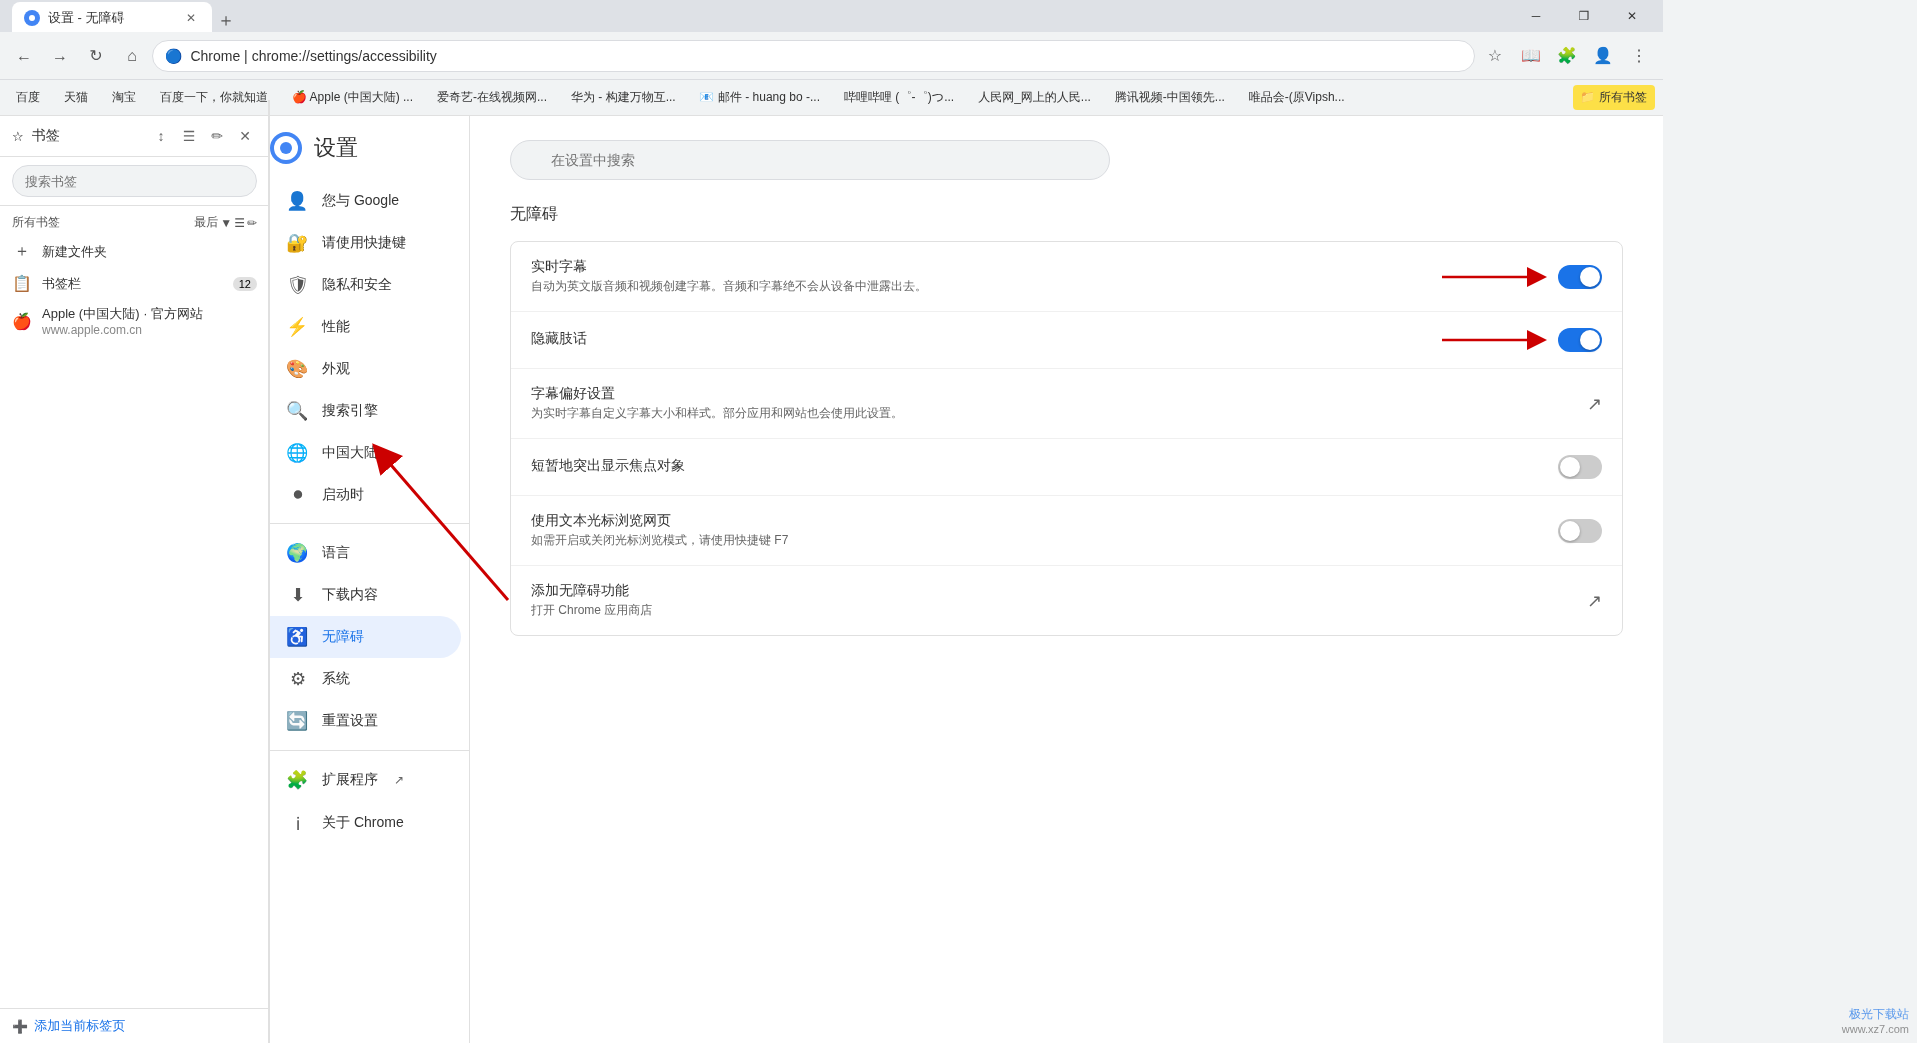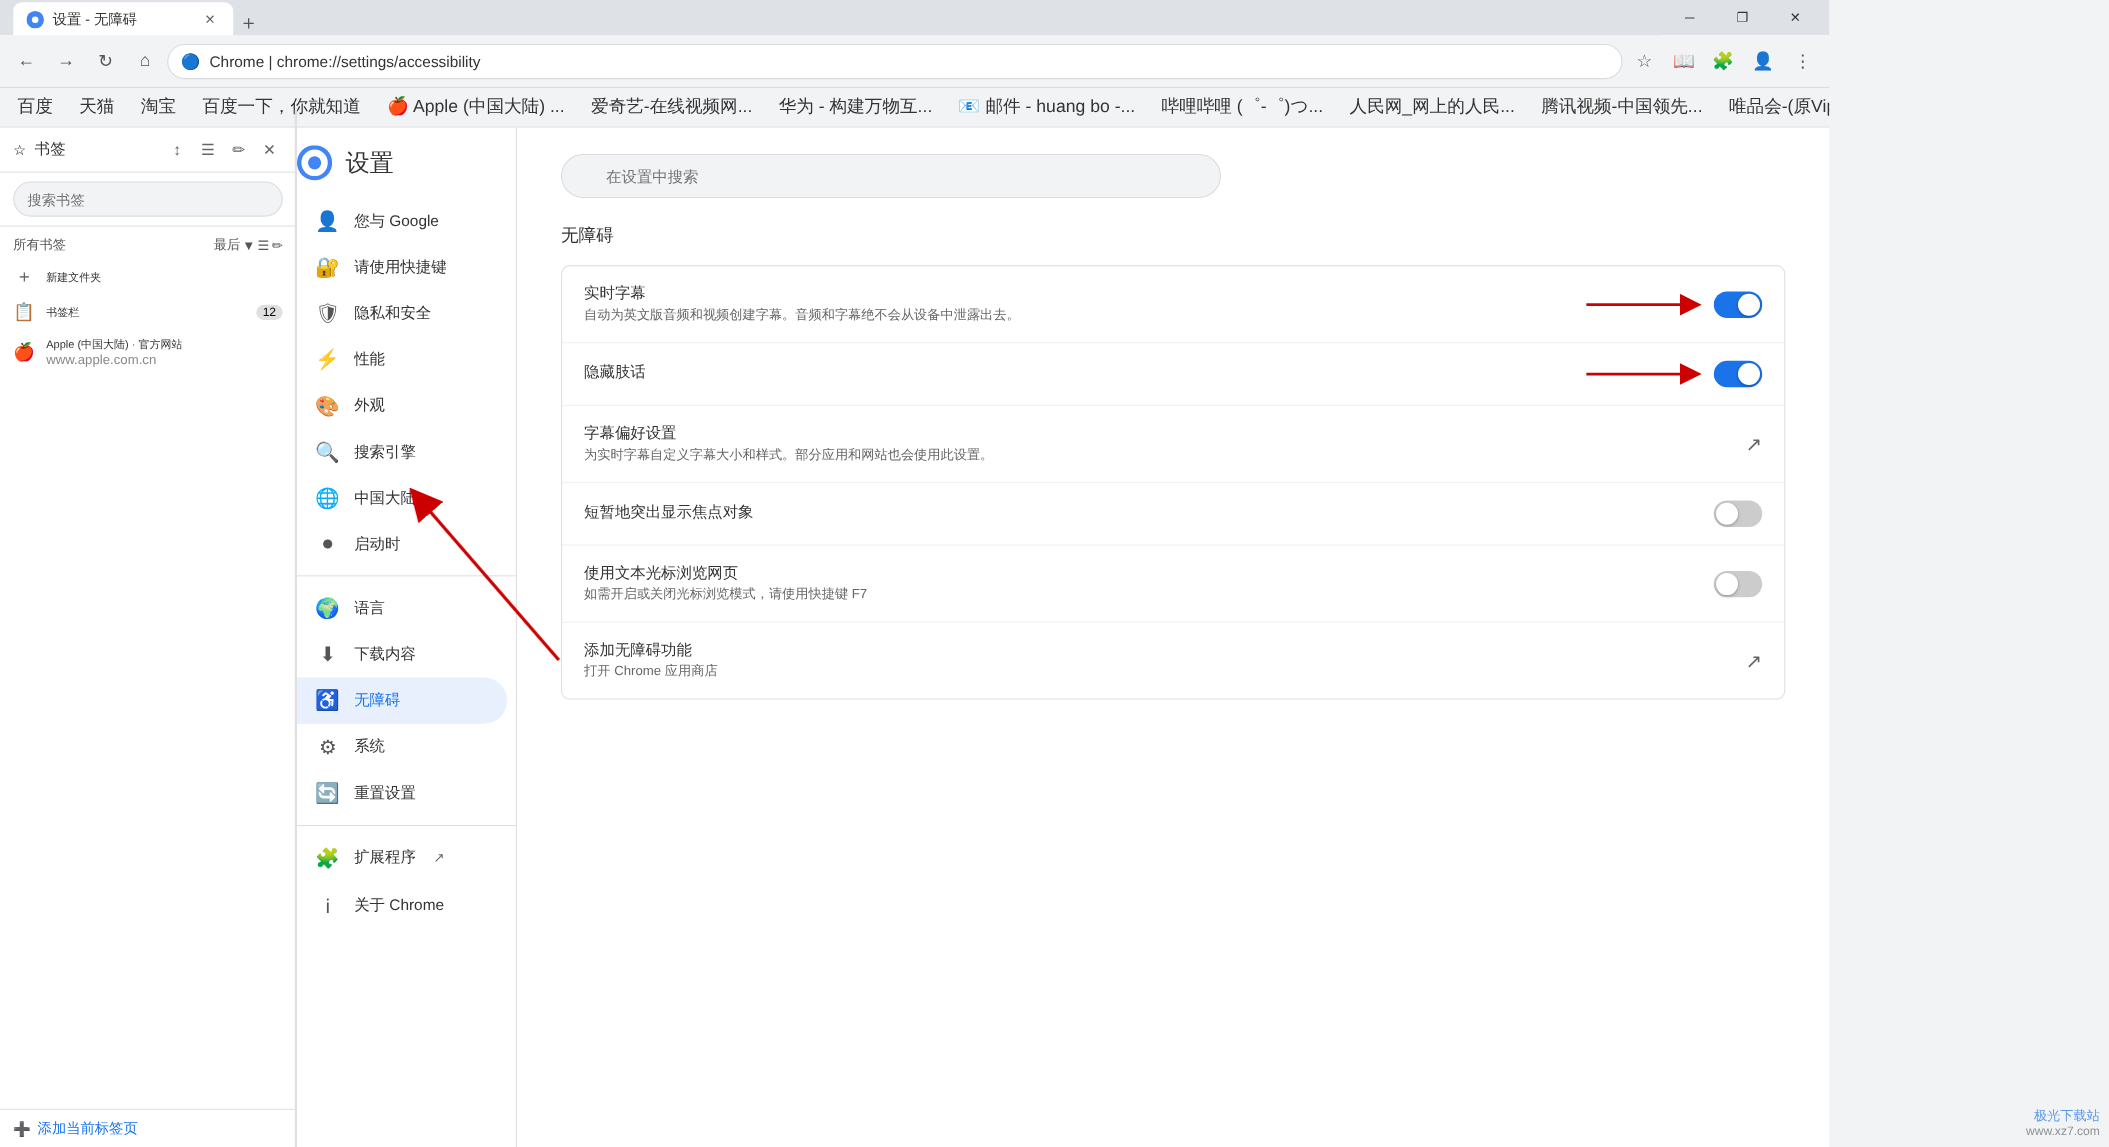--- a/index.html
+++ b/index.html
@@ -13,39 +13,39 @@
     .tab-close { width: 18px; height: 18px; border-radius: 50%; display: flex; align-items: center; justify-content: center; cursor: pointer; color: #666; font-size: 12px; margin-left: auto; }
     .new-tab-btn { width: 28px; height: 28px; border-radius: 50%; display: flex; align-items: center; justify-content: center; font-size: 18px; color: #555; cursor: pointer; }
 
     
     .nav-bar { height: 48px; background: #f1f3f4; display: flex; align-items: center; padding: 0 8px; gap: 4px; border-bottom: 1px solid #dadce0; }
     .nav-btn { width: 32px; height: 32px; border-radius: 50%; display: flex; align-items: center; justify-content: center; cursor: pointer; color: #555; font-size: 16px; }
     .address-bar { flex: 1; height: 32px; background: #fff; border: 1px solid #dadce0; border-radius: 16px; display: flex; align-items: center; padding: 0 12px; gap: 8px; font-size: 14px; color: #333; }
     .nav-right { display: flex; align-items: center; gap: 4px; }
 
     
-    .bookmarks-bar { height: 36px; background: #f1f3f4; display: flex; align-items: center; padding: 0 8px; gap: 8px; border-bottom: 1px solid #e0e0e0; font-size: 16px; overflow: hidden; }
+    .bookmarks-bar { height: 36px; background: #f1f3f4; display: flex; align-items: center; padding: 0 8px; gap: 8px; border-bottom: 1px solid #e0e0e0; font-size: 12px; overflow: hidden; }
     .bookmark-item { display: flex; align-items: center; gap: 4px; padding: 4px 8px; border-radius: 4px; cursor: pointer; white-space: nowrap; color: #333; }
 
     
     .browser-content { display: flex; flex: 1; overflow: hidden; }
 
     
     .sidebar { width: 270px; background: #fff; border-right: 1px solid #e0e0e0; display: flex; flex-direction: column; flex-shrink: 0; }
     .sidebar-header { padding: 8px 12px; display: flex; align-items: center; gap: 8px; border-bottom: 1px solid #e0e0e0; }
     .sidebar-title { font-size: 14px; font-weight: 500; color: #333; flex: 1; }
     .sidebar-actions { display: flex; gap: 4px; }
     .sidebar-action-btn { width: 24px; height: 24px; border-radius: 50%; display: flex; align-items: center; justify-content: center; cursor: pointer; color: #666; font-size: 14px; }
     .sidebar-search { padding: 8px 12px; border-bottom: 1px solid #e0e0e0; }
     .sidebar-search input { width: 100%; height: 32px; border: 1px solid #dadce0; border-radius: 16px; padding: 0 12px; font-size: 13px; background: #f1f3f4; outline: none; }
     .sidebar-section-label { padding: 8px 12px 4px; font-size: 12px; color: #555; display: flex; align-items: center; justify-content: space-between; }
     .sidebar-items { flex: 1; overflow-y: auto; }
     .sidebar-item { display: flex; align-items: center; padding: 6px 12px; gap: 10px; cursor: pointer; }
     .sidebar-item-icon { font-size: 16px; color: #555; width: 20px; text-align: center; }
-    .sidebar-item-text { font-size: 10px; color: #333; }
+    .sidebar-item-text { font-size: 13px; color: #333; }
     .sidebar-item-sub { font-size: 12px; color: #888; }
     .sidebar-footer { padding: 8px 12px; border-top: 1px solid #e0e0e0; }
     .add-bookmark-btn { display: flex; align-items: center; gap: 6px; color: #1a73e8; font-size: 13px; cursor: pointer; }
 
     
     .settings-page { flex: 1; display: flex; overflow: hidden; background: #fff; }
     .settings-nav { width: 200px; padding: 16px 0; border-right: 1px solid #e0e0e0; overflow-y: auto; flex-shrink: 0; }
     .settings-header { display: flex; align-items: center; gap: 12px; padding: 0 0 16px; }
     .settings-title { font-size: 22px; color: #333; }
     .settings-nav-item { display: flex; align-items: center; gap: 12px; padding: 10px 16px; cursor: pointer; font-size: 14px; color: #333; border-radius: 0 24px 24px 0; margin-right: 8px; }

